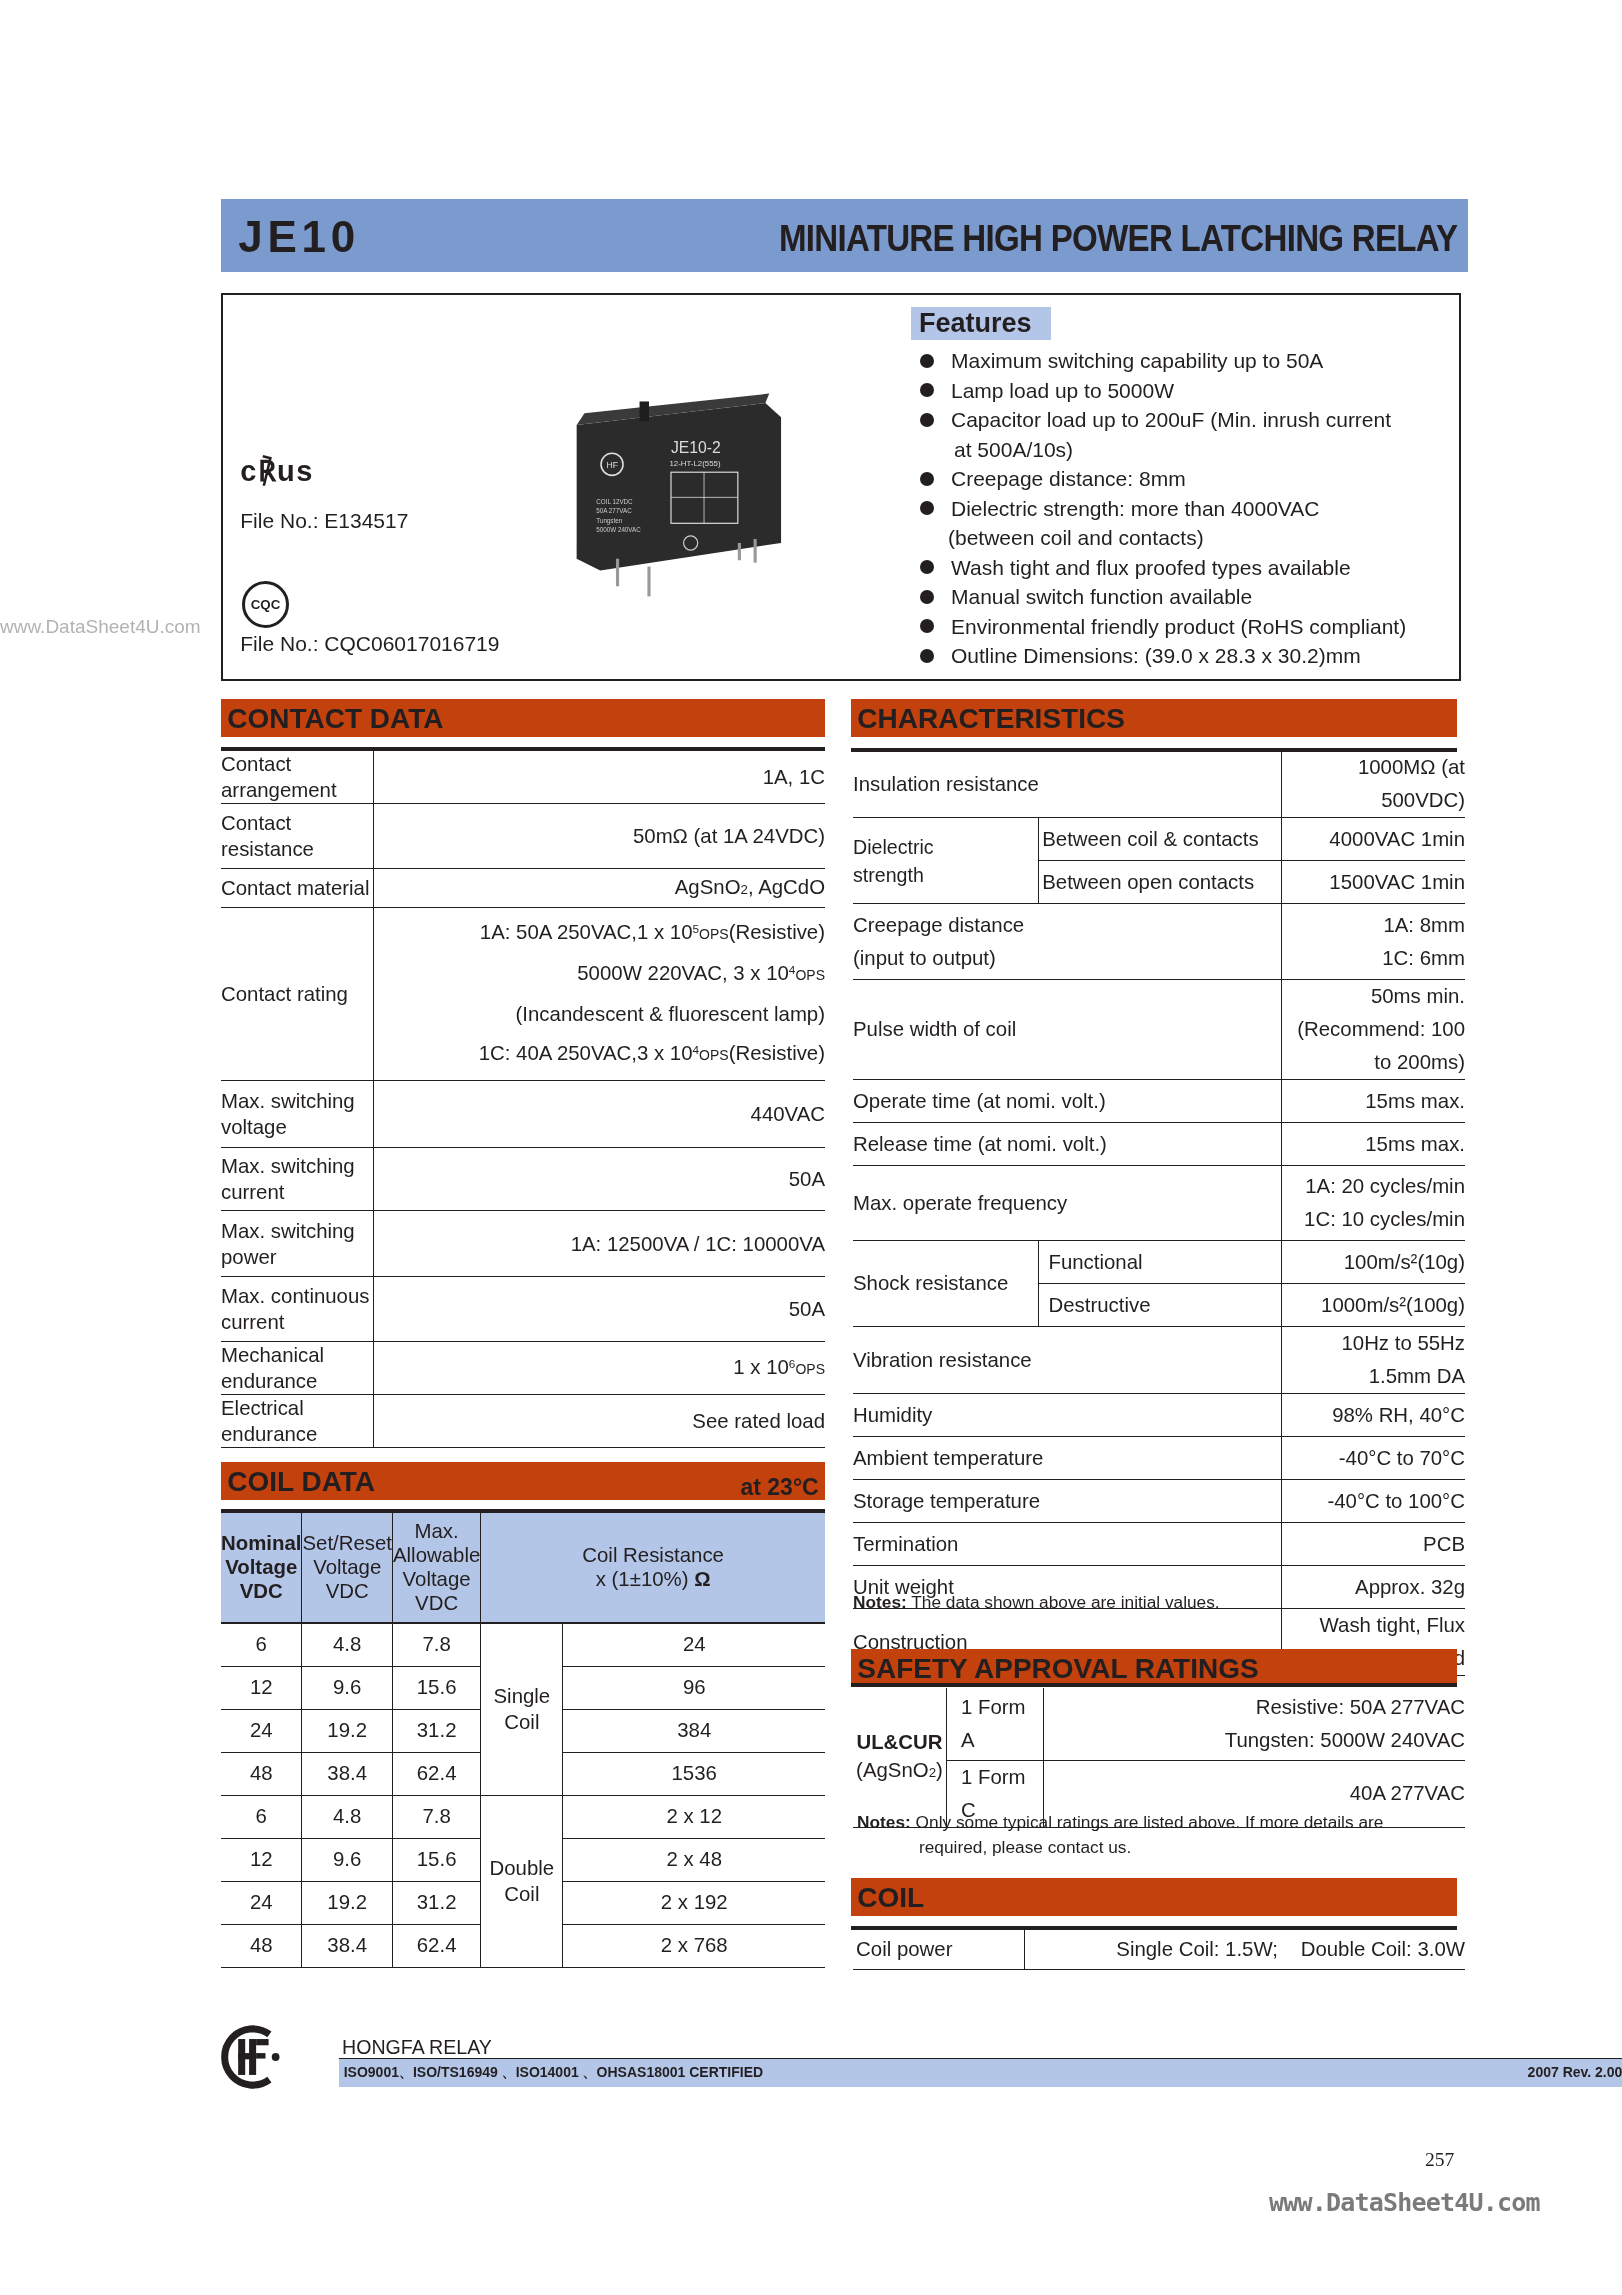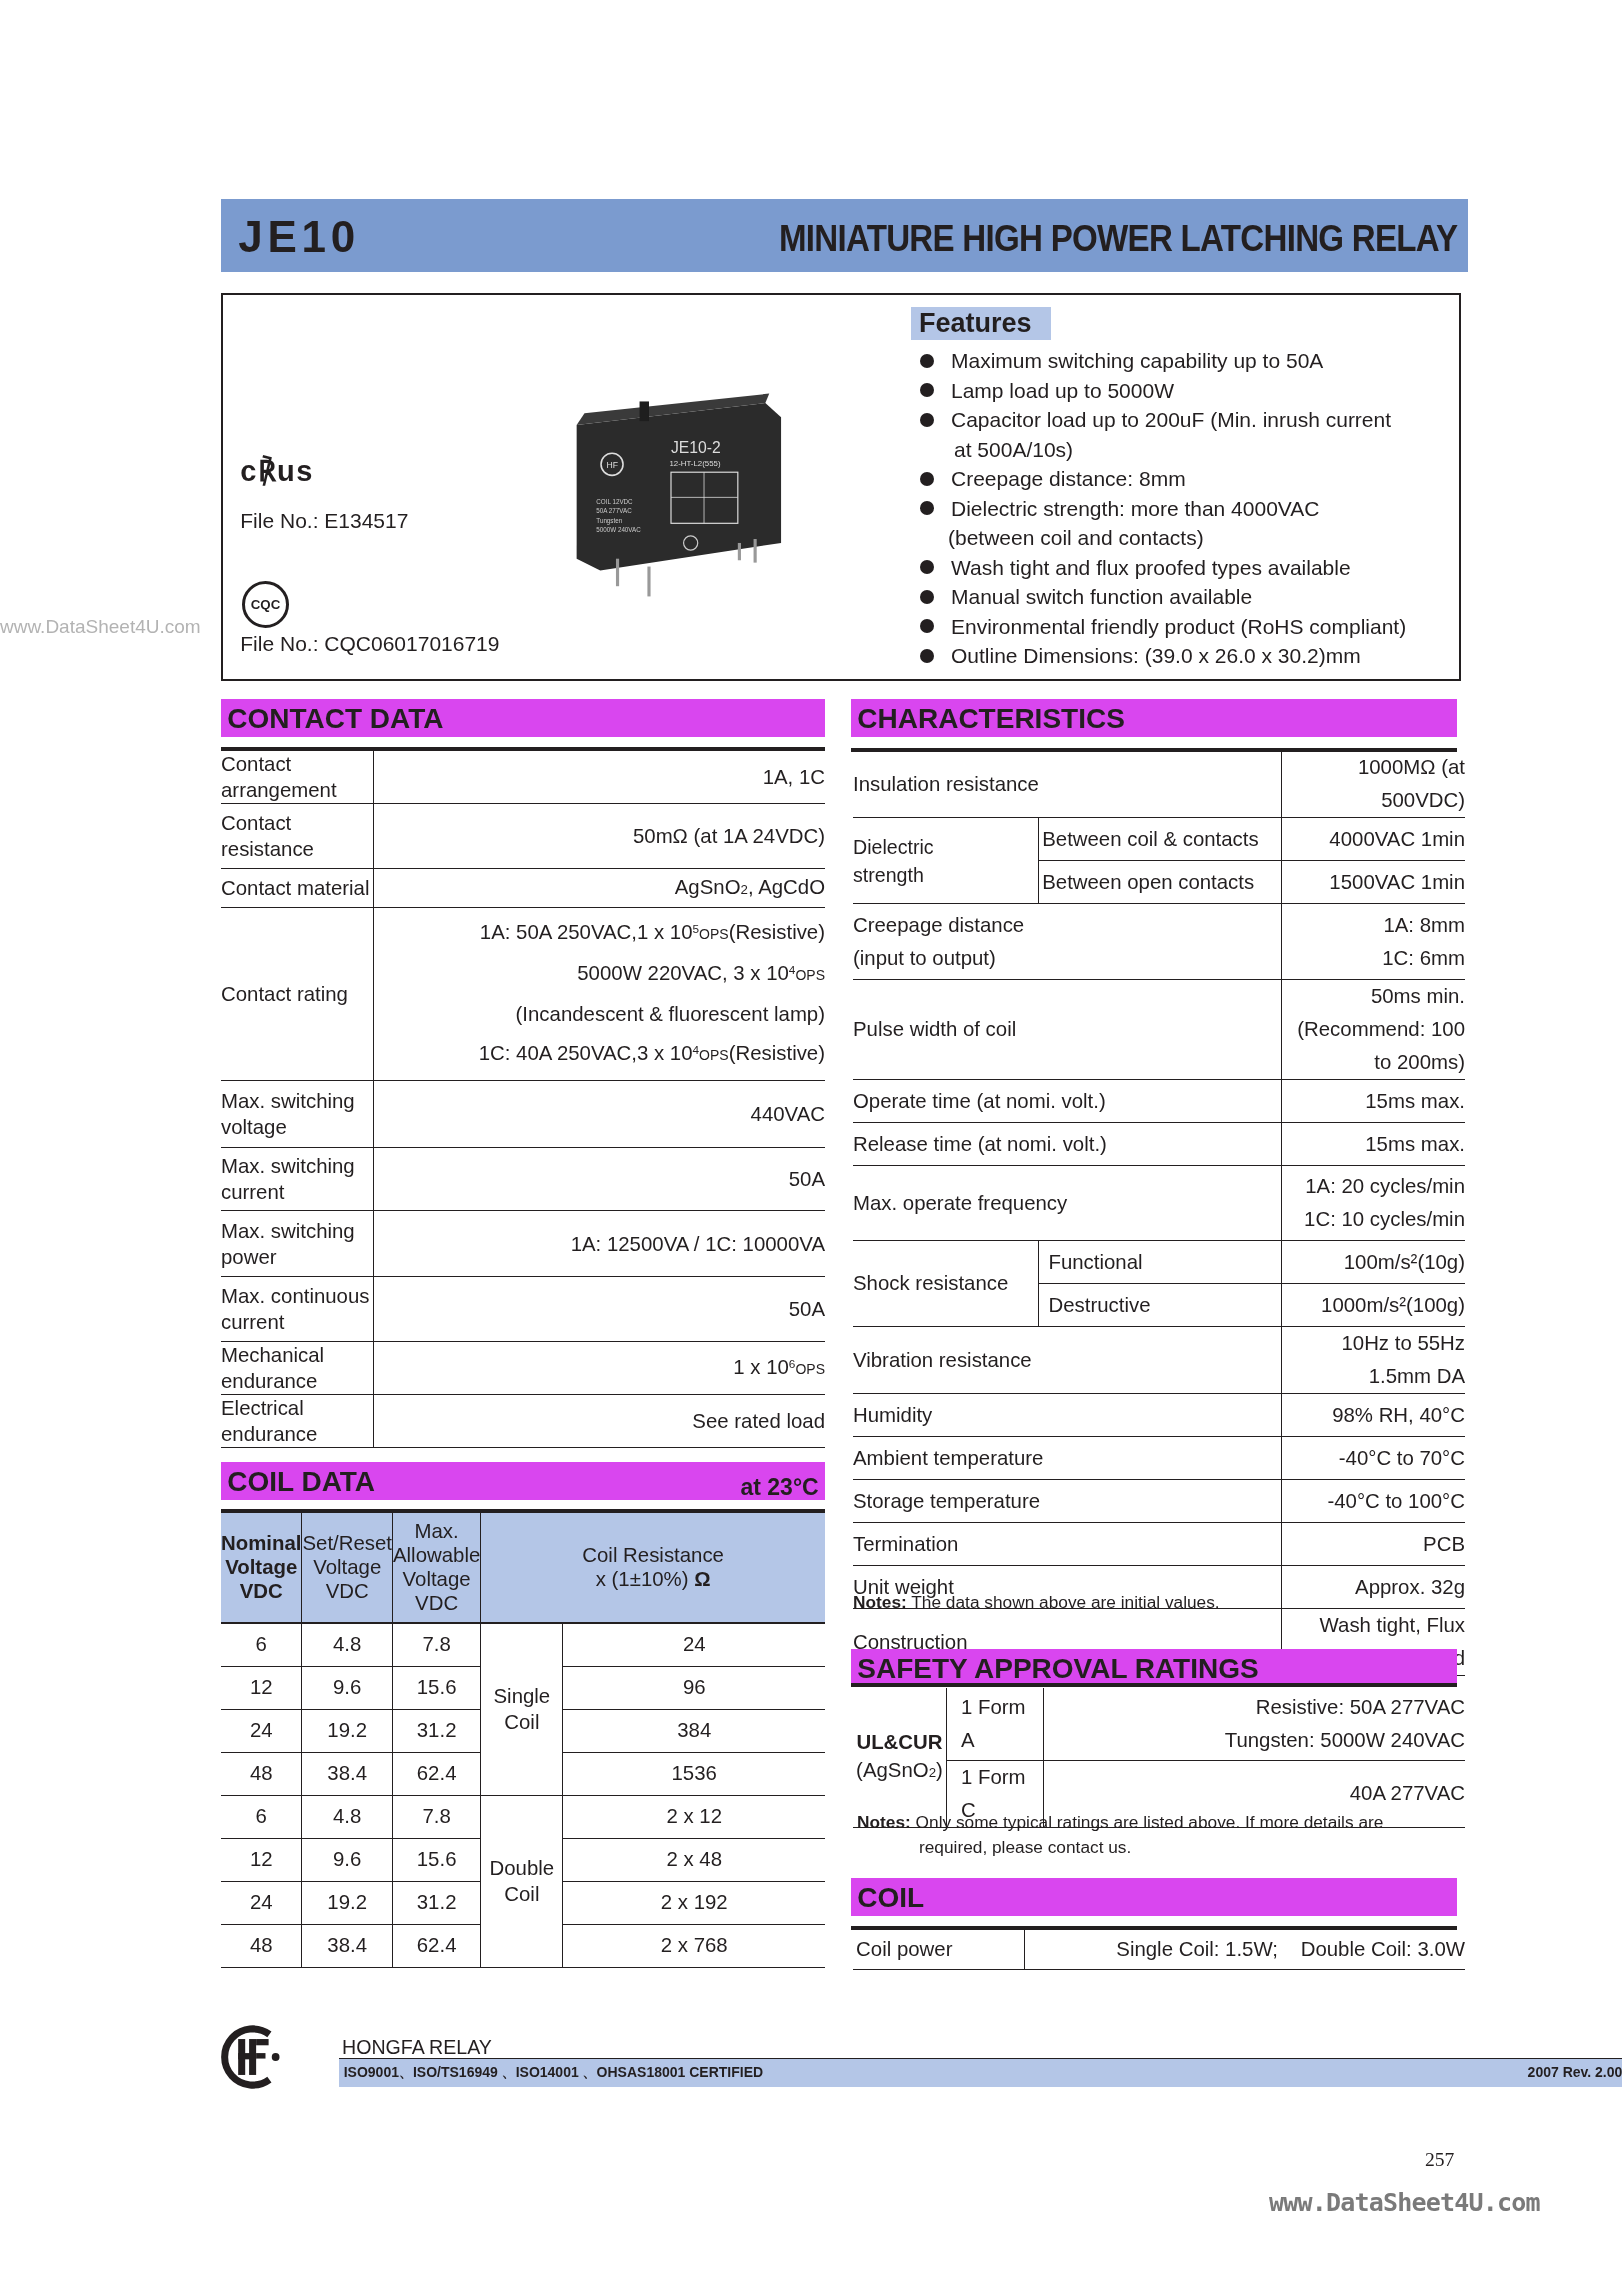--- a/index.html
+++ b/index.html
@@ -16,21 +16,21 @@
   .cqc-logo { left: 19px; top: 286px; width: 41px; height: 41px; border: 3.1px solid #231f20; border-radius: 50%; display: flex; align-items: center; justify-content: center; font-size: 13.3px; font-weight: bold; }
   .file2 { left: 17.3px; top: 337px; font-size: 21px; }
   .relay-img { left: 330px; top: 75px; width: 236px; height: 228px; }
   .features-label { left: 688px; top: 11.8px; width: 140px; height: 33px; background: #b4c6e7; font-size: 27px; font-weight: bold; padding-left: 7.9px; box-sizing: border-box; line-height: 33px; }
   .features-list { left: 695px; top: 51px; list-style: none; margin: 0; padding: 0; font-size: 21px; line-height: 29.5px; width: 534px; }
   .features-list li { position: relative; padding-left: 33px; }
   .features-list li .dot { position: absolute; left: 1.6px; top: 7.9px; width: 14px; height: 14px; border-radius: 50%; background: #231f20; }
   .features-list li.cont { padding-left: 30px; }
   .watermark-left { left: 0; top: 616px; font-size: 19px; color: #b3b3b3; }
   
-  .sec-head { height: 38px; background: #d946ef; font-size: 28px; font-weight: bold; line-height: 39px; padding-left: 6.3px; box-sizing: border-box; }
+  .sec-head { height: 38px; background: #c2410c; font-size: 28px; font-weight: bold; line-height: 39px; padding-left: 6.3px; box-sizing: border-box; }
   .rule-thick { height: 3.9px; background: #231f20; }
   
   table { border-collapse: collapse; font-size: 20.4px; }
   td { padding: 0 3.1px; vertical-align: middle; }
   .cd-table { left: 221px; top: 751px; width: 604px; }
   .cd-table td { border-bottom: 1.6px solid #231f20; }
   .cd-table td.lab { width: 141px; padding-left: 0; line-height: 26px; }
   .cd-table td.val { border-left: 1.6px solid #231f20; text-align: right; line-height: 26px; padding-right: 0; }
   sup { font-size: 11.8px; vertical-align: top; position: relative; top: -3.1px; }
   .ops { font-size: 14px; }
@@ -108,21 +108,21 @@
     <li><span class="dot"></span><span>Maximum switching capability up to 50A</span></li>
     <li><span class="dot"></span><span>Lamp load up to 5000W</span></li>
     <li><span class="dot"></span><span>Capacitor load up to 200uF (Min. inrush current</span></li>
     <li class="cont" style="padding-left:36px"><span>at 500A/10s)</span></li>
     <li><span class="dot"></span><span>Creepage distance: 8mm</span></li>
     <li><span class="dot"></span><span>Dielectric strength: more than 4000VAC</span></li>
     <li class="cont"><span>(between coil and contacts)</span></li>
     <li><span class="dot"></span><span>Wash tight and flux proofed types available</span></li>
     <li><span class="dot"></span><span>Manual switch function available</span></li>
     <li><span class="dot"></span><span>Environmental friendly product (RoHS compliant)</span></li>
-    <li><span class="dot"></span><span>Outline Dimensions: (39.0 x 26.0 x 30.2)mm</span></li>
+    <li><span class="dot"></span><span>Outline Dimensions: (39.0 x 28.3 x 30.2)mm</span></li>
   </ul>
 </div>
 
 <div class="abs sec-head" style="left:221px; top:699px; width:604px;">CONTACT DATA</div>
 <div class="abs rule-thick" style="left:221px; top:747px; width:604px;"></div>
 <table class="abs cd-table">
   <tbody>
       <tr style="height:41px">
         <td class="lab">Contact arrangement</td>
         <td class="val">1A, 1C</td>

